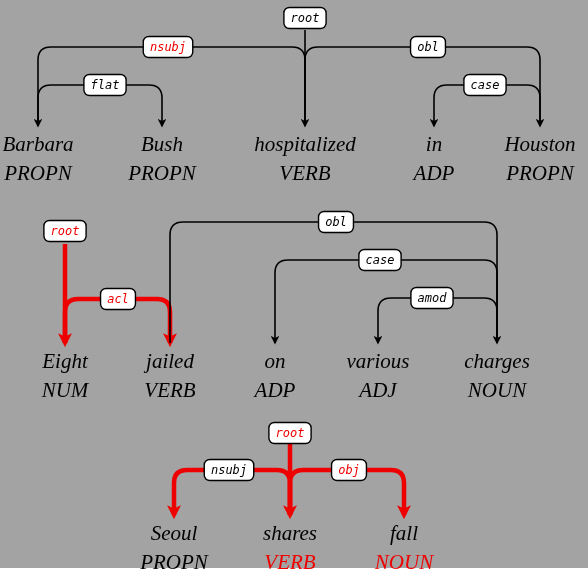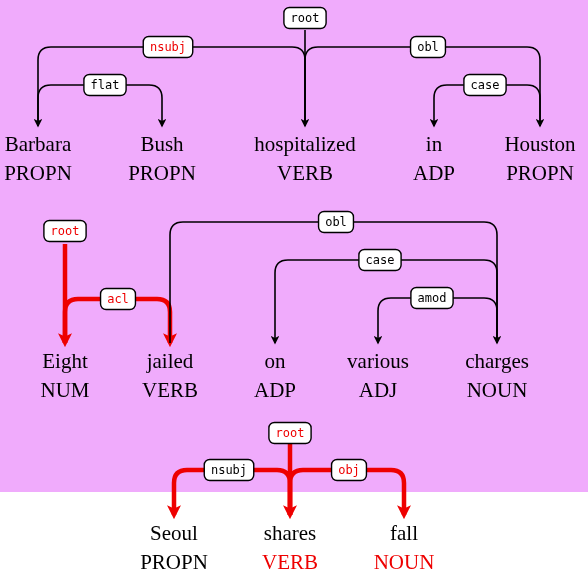--- a/index.html
+++ b/index.html
@@ -9,22 +9,23 @@
   }
   body {
     width: 588px;
     height: 570px;
     font-family: "Liberation Serif", "DejaVu Serif", serif;
     overflow: hidden;
   }
   #canvas {
     position: relative;
     width: 588px;
-    height: 492px;
-    background: #f0abfc;
+    height: 568px;
+    background: #a3a3a3;
+    font-style: italic;
   }
   svg.tree-layer {
     position: absolute;
     left: 0;
     top: 0;
     width: 588px;
     height: 570px;
   }
   .arc-path {
     fill: none;

